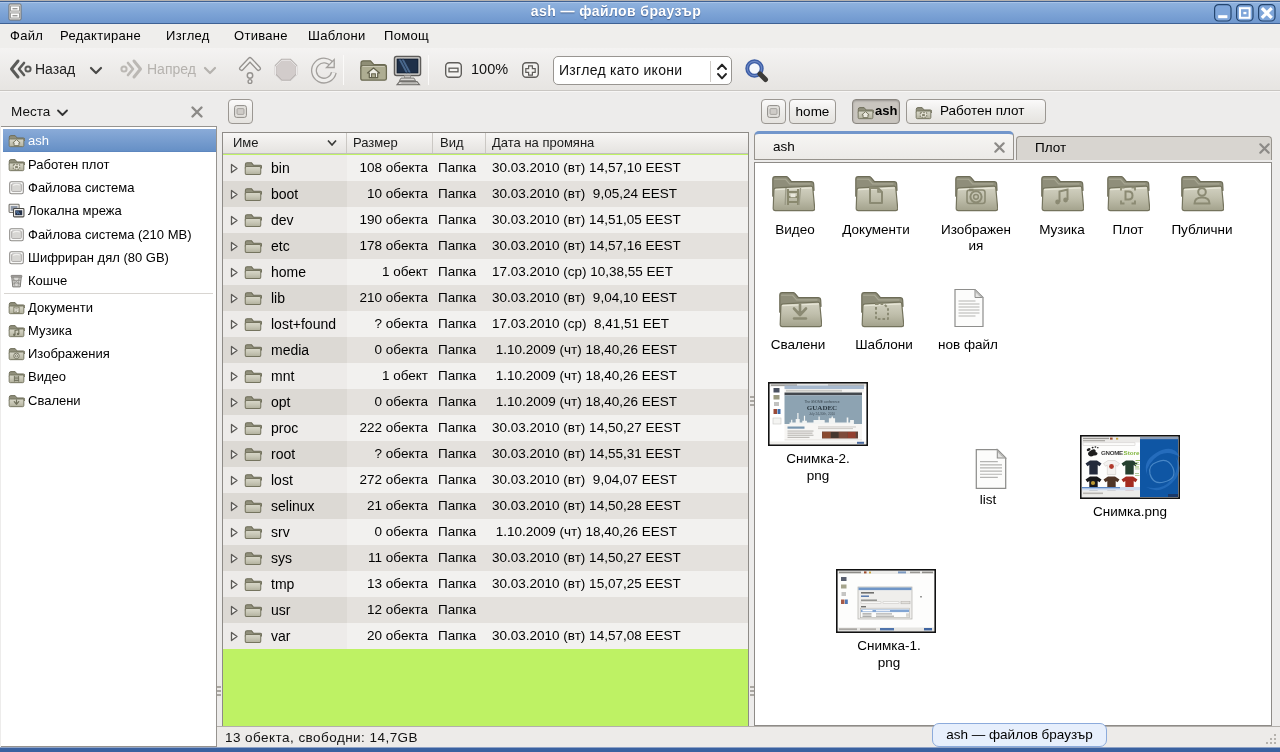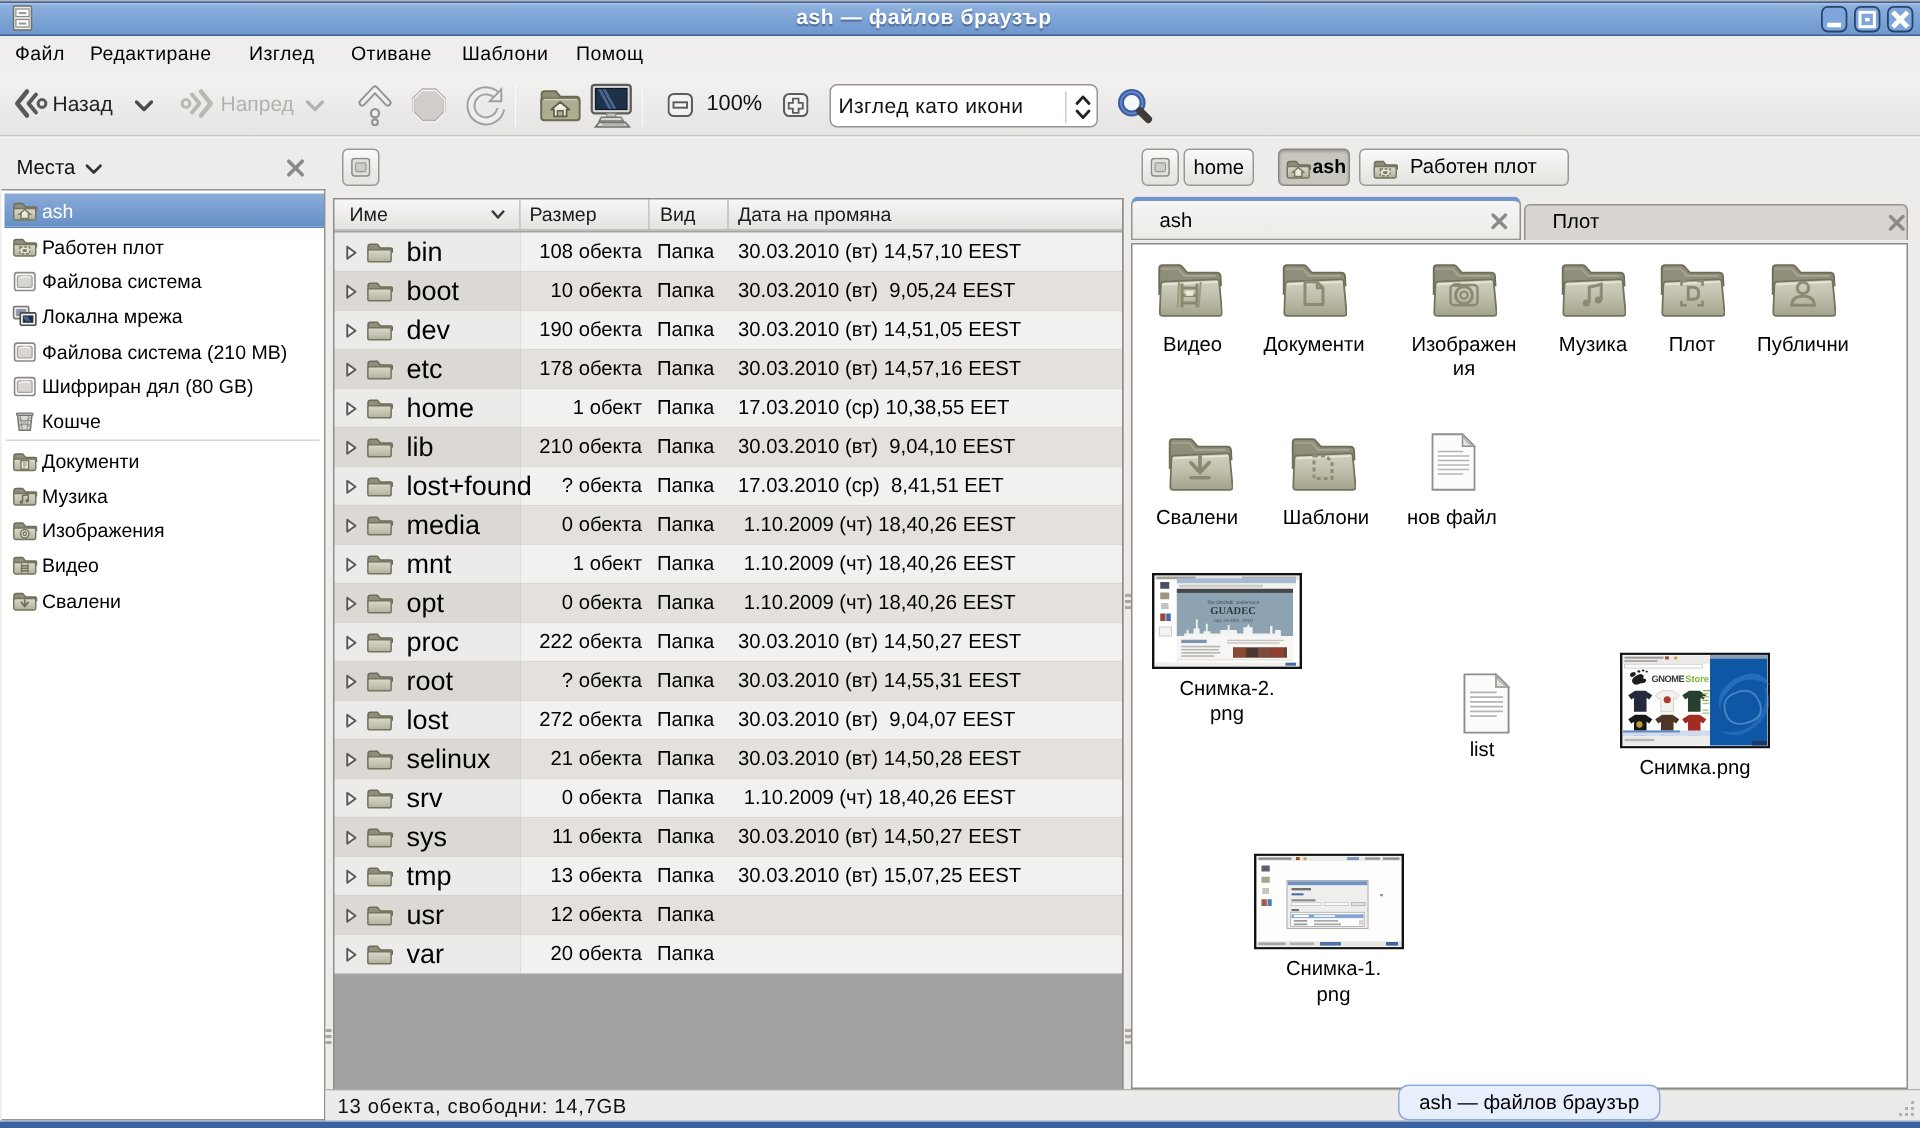--- a/index.html
+++ b/index.html
@@ -8,21 +8,21 @@
 .tb-sep{position:absolute;top:7px;height:30px;width:1px;background:#d4d1cd;border-right:1px solid #fbfaf9}
 .btn{position:absolute;border:1px solid #9b9792;border-radius:4px;background:linear-gradient(#fbfafa,#efeeec 45%,#e5e3df)}
 .pressed{background:#c9c5bf;box-shadow:inset 0 1px 2px rgba(0,0,0,.25);border:1px solid #8a8680}
 .srow{position:absolute;left:2px;width:213px;height:23px;line-height:23px}
 .srow .ic{position:absolute;left:5px;top:3px}
 .srow .tx{position:absolute;left:25px;top:0}
 .cell-name{position:absolute;left:0;top:0;width:124px;height:26px}
 .cell-rest{position:absolute;left:124px;top:0;width:401px;height:26px}
 .exp{position:absolute;left:6px;top:8px}
 .fic{position:absolute;left:21px;top:4px}
-.fnm{position:absolute;left:48px;top:0;line-height:26px;font-size:18px}
+.fnm{position:absolute;left:48px;top:0;line-height:26px;font-size:14px}
 .fsz{position:absolute;left:0;width:80px;top:0;line-height:26px;text-align:right;font-size:13.5px}
 .fvd{position:absolute;left:215px;top:0;line-height:26px;font-size:13.5px}
 .fdt{position:absolute;left:269px;top:0;line-height:26px;font-size:13.5px}
 .hcell{position:absolute;top:0;height:20px;background:linear-gradient(#f8f7f6,#efedeb 45%,#e5e3e0);border-right:1px solid #cbc8c4;line-height:20px;font-size:13px;color:#1a1a1a}
 .icap{position:absolute;text-align:center;font-size:13.5px;line-height:16px;color:#000}
 </style></head>
 <body>
 <div class="a" style="left:0;top:0;width:1280px;height:24px;background:linear-gradient(#93b5e0,#7ba2d5 60%,#6e96cd)">
   <div class="a" style="left:0;top:0;width:1280px;height:1px;background:#b5b1ae"></div>
   <div class="a" style="left:0;top:1px;width:1280px;height:1px;background:#3e6194"></div>
@@ -215,21 +215,21 @@
       </svg>
       <span class="tx">Свалени</span>
     </div>
 </div>
 <div class="btn" style="left:228px;top:99px;width:25px;height:25px">
     <svg style="position:absolute;left:5px;top:5px" width="13" height="13" viewBox="0 0 13 13">
       <rect x="0.6" y="0.6" width="11.8" height="11.8" rx="2" fill="#e3e1dd" stroke="#8d8a86"></rect>
       <rect x="3" y="3.6" width="7" height="5.8" rx="1" fill="#cfccc8" stroke="#9b9894" stroke-width="0.8"></rect>
     </svg>
   </div>
-<div class="a" style="left:222px;top:132px;width:527px;height:595px;background:#a3a3a3;border:1px solid #8e8b87;border-bottom:none">
+<div class="a" style="left:222px;top:132px;width:527px;height:595px;background:#bef264;border:1px solid #8e8b87;border-bottom:none">
   <div class="hcell" style="left:0;width:124px">
       <span style="position:absolute;left:10px">Име</span>
     <svg style="position:absolute;left:103px;top:6px" width="12" height="8" viewBox="0 0 12 8">
         <path d="M2 1.5 L6 6 L10 1.5" fill="none" stroke="#3a3a38" stroke-width="1.7" stroke-linejoin="round"></path>
       </svg>
     </div>
   <div class="hcell" style="left:124px;width:86px">
       <span style="position:absolute;left:6px">Размер</span>
     </div>
   <div class="hcell" style="left:210px;width:53px">
@@ -495,20 +495,21 @@
       <div class="cell-rest" style="background:#f2f1ef"></div>
     <svg class="exp" width="10" height="11" viewBox="0 0 10 11">
         <path d="M2.5 1.5 L8 5.5 L2.5 9.5 Z" fill="#f6f5f3" stroke="#5c5a57" stroke-width="1.3" stroke-linejoin="round"></path>
       </svg>
     <svg class="fic" width="18" height="18" viewBox="0 0 16 16">
         <use href="#i-folder"></use>
       </svg>
     <span class="fnm">var</span>
       <span class="fsz" style="left:125px">20 обекта</span>
       <span class="fvd">Папка</span>
+      <span class="fdt">30.03.2010 (вт) 14,57,08 EEST</span>
   </div>
 </div>
 <div class="btn" style="left:761px;top:99px;width:25px;height:25px">
     <svg style="position:absolute;left:5px;top:5px" width="13" height="13" viewBox="0 0 13 13">
       <rect x="0.6" y="0.6" width="11.8" height="11.8" rx="2" fill="#e3e1dd" stroke="#8d8a86"></rect>
       <rect x="3" y="3.6" width="7" height="5.8" rx="1" fill="#cfccc8" stroke="#9b9894" stroke-width="0.8"></rect>
     </svg>
   </div>
 <div class="btn" style="left:789px;top:99px;width:47px;height:25px;text-align:center;line-height:23px;font-size:13.5px">home</div>
 <div class="btn pressed" style="left:852px;top:99px;width:48px;height:25px">

